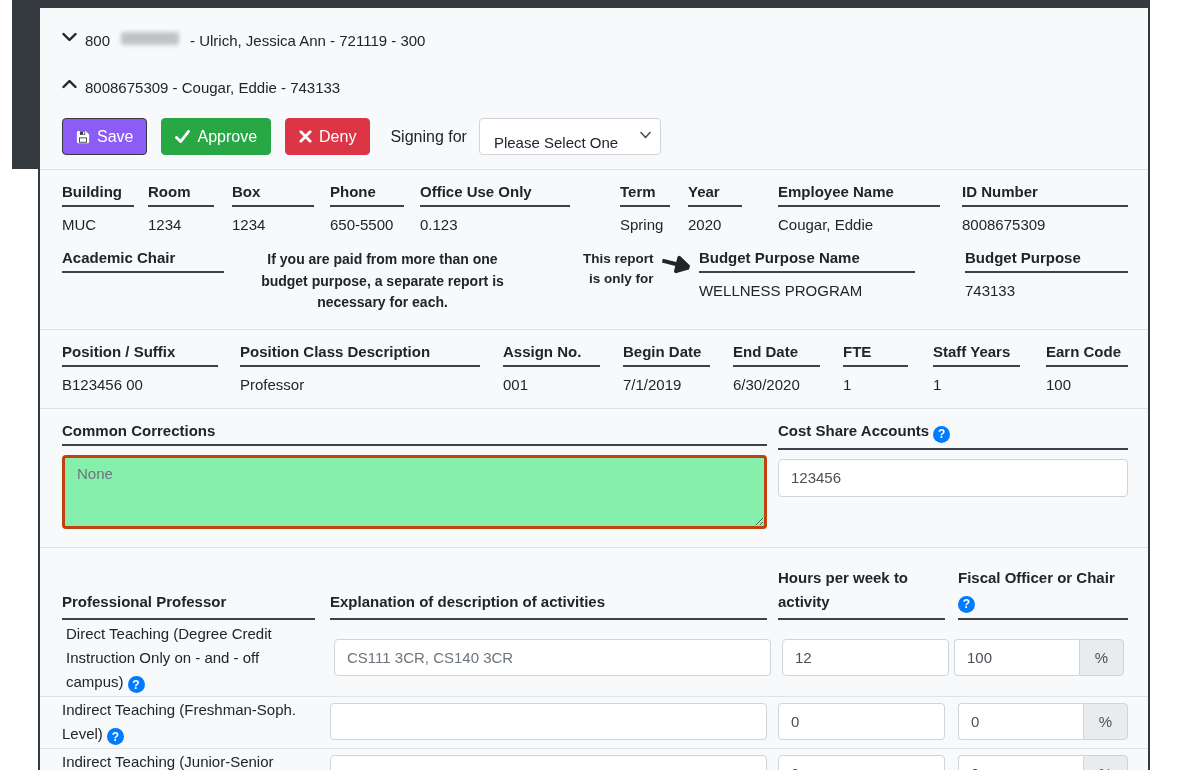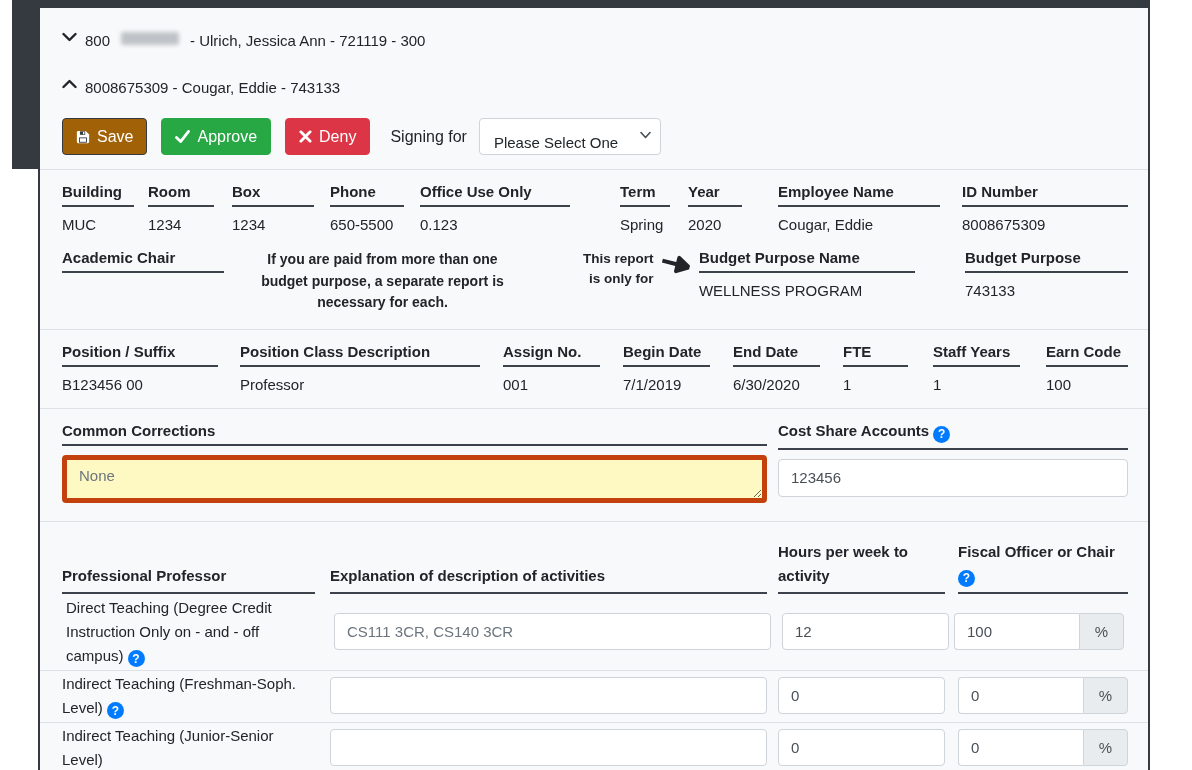--- a/index.html
+++ b/index.html
@@ -23,21 +23,21 @@
   .acc-row { display:flex; align-items:flex-start; gap:8px; cursor:pointer; height:20px; }
   .acc-row + .acc-row { margin-top:27px; }
   .acc-row svg { flex:0 0 auto; }
   .redact { display:inline-block; width:58px; height:13px; background:#bfc3c7; border-radius:2px; filter:blur(2px); margin:0 3px; }
   .toolbar { display:flex; align-items:center; margin-top:19px; }
   .btn {
     display:inline-flex; align-items:center; gap:7px; height:37px; padding:0 13px;
     border:1px solid transparent; border-radius:4px; color:#fff; font-size:16px;
     font-family:inherit; cursor:pointer;
   }
-  .btn-save    { background:#a16207; border-color:#343a40; margin-right:14px; }
+  .btn-save    { background:#8b5cf6; border-color:#343a40; margin-right:14px; }
   .btn-approve { background:#28a745; border-color:#28a745; margin-right:14px; }
   .btn-deny    { background:#dc3545; border-color:#dc3545; }
   .signing-label { margin-left:20px; margin-right:12px; font-size:16px; }
   .select-wrap { position:relative; width:182px; }
   .select-wrap select {
     width:100%; height:37px; border:1px solid #ced4da; border-radius:4px; background:#fff;
     font-family:inherit; font-size:15px; color:#212529; padding:12px 28px 0 14px;
     appearance:none; -webkit-appearance:none; cursor:pointer;
   }
   .select-wrap .sel-chev { position:absolute; right:10px; top:13px; pointer-events:none; }
@@ -54,21 +54,21 @@
     font-weight:700; font-size:14px; line-height:1.55; text-align:center; color:#212529;
   }
   .report-for { font-weight:700; font-size:13.5px; line-height:1.5; text-align:right; }
   .big-arrow { margin-top:4px; transform:rotate(14deg); }
   .pos-sec { padding-top:13px; padding-bottom:15px; }
   
   .corr-sec { padding-top:13px; padding-bottom:15px; display:flex; }
   .corr-left { width:705px; margin-right:11px; }
   .corr-right { width:350px; }
   .corr-left textarea {
-    width:705px; height:48px; border:5px solid #c2410c; border-radius:4px; background:#fef9c3;
+    width:705px; height:74px; border:3px solid #c2410c; border-radius:4px; background:#86efac;
     font-family:inherit; font-size:15px; color:#6c757d; padding:7px 12px; resize:both;
   }
   .corr-right input {
     width:350px; height:38px; border:1px solid #ced4da; border-radius:4px; background:#fff;
     font-family:inherit; font-size:15px; color:#495057; padding:0 12px;
   }
   .help {
     display:inline-flex; align-items:center; justify-content:center;
     width:17px; height:17px; border-radius:50%; background:#007bff; color:#fff;
     font-size:12px; font-weight:700; vertical-align:-2px; margin-left:4px; cursor:pointer;

